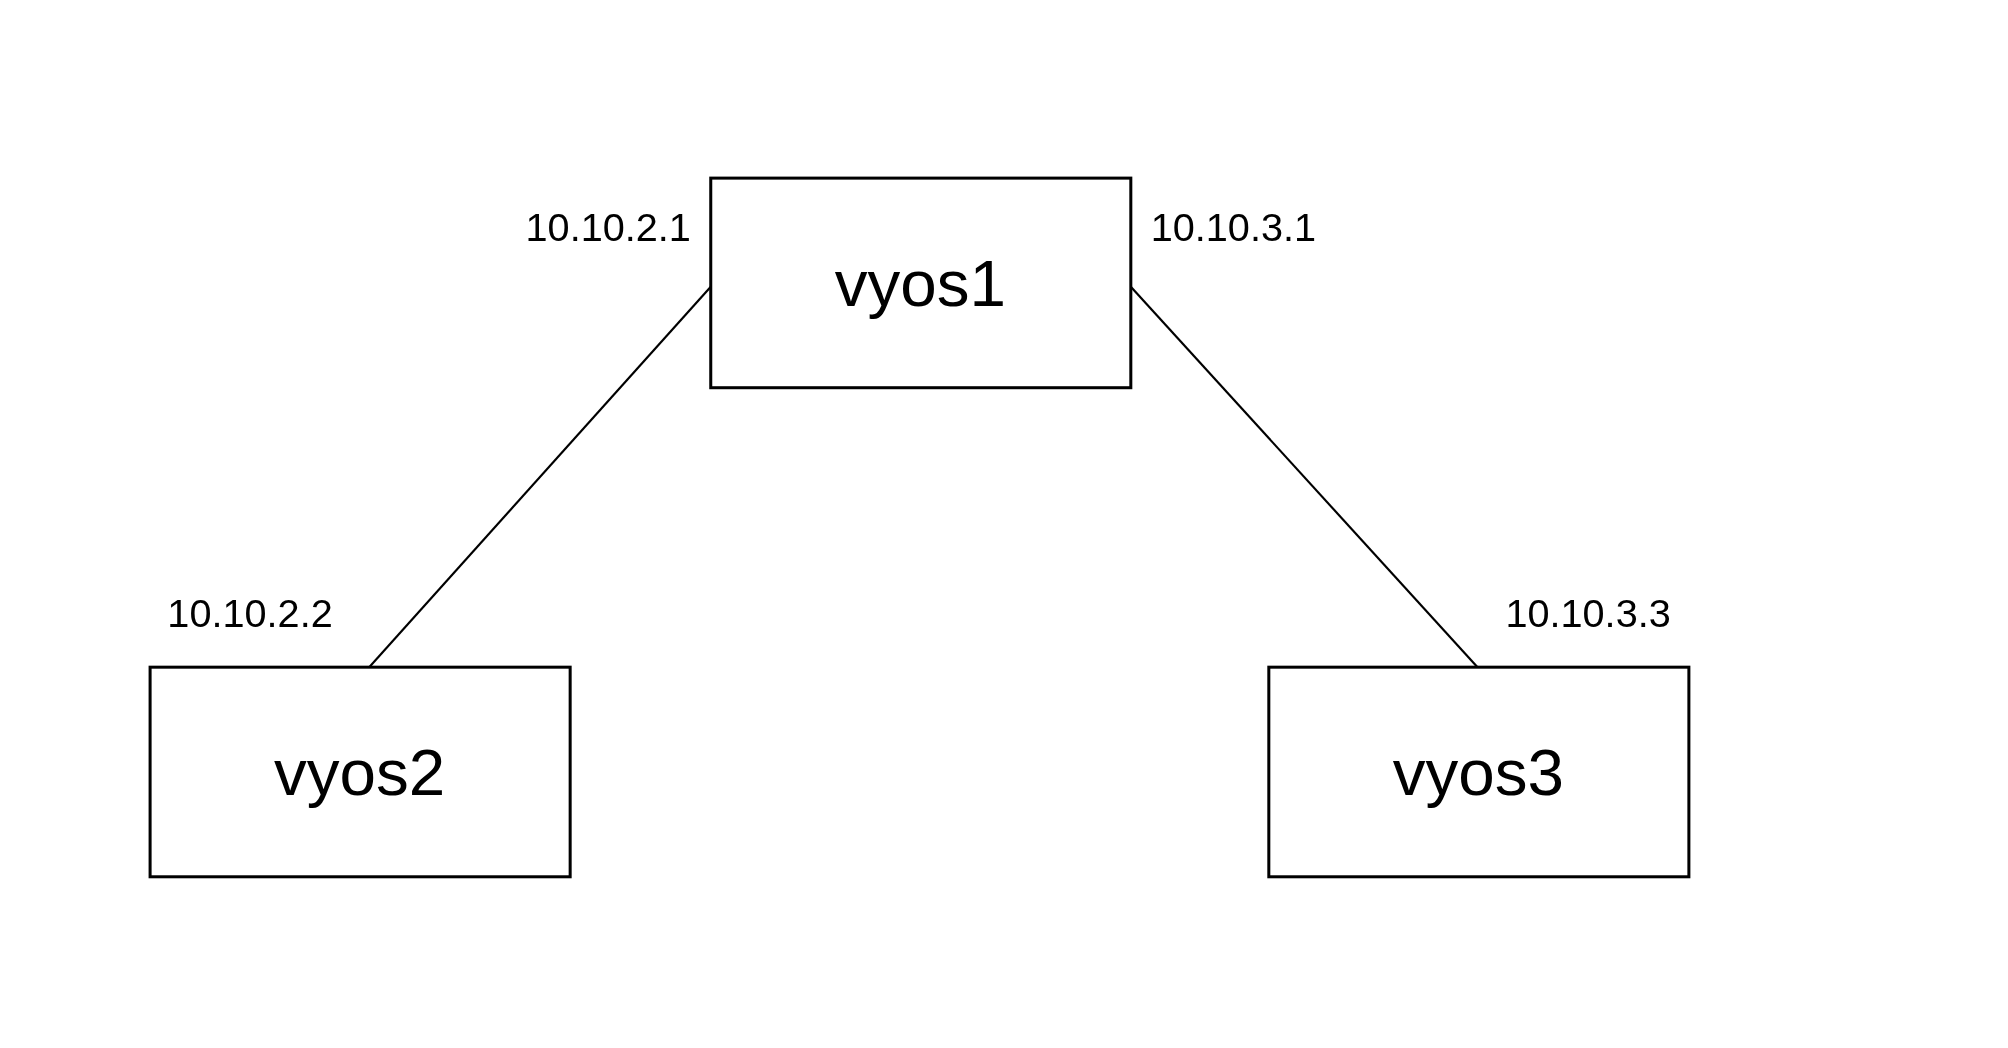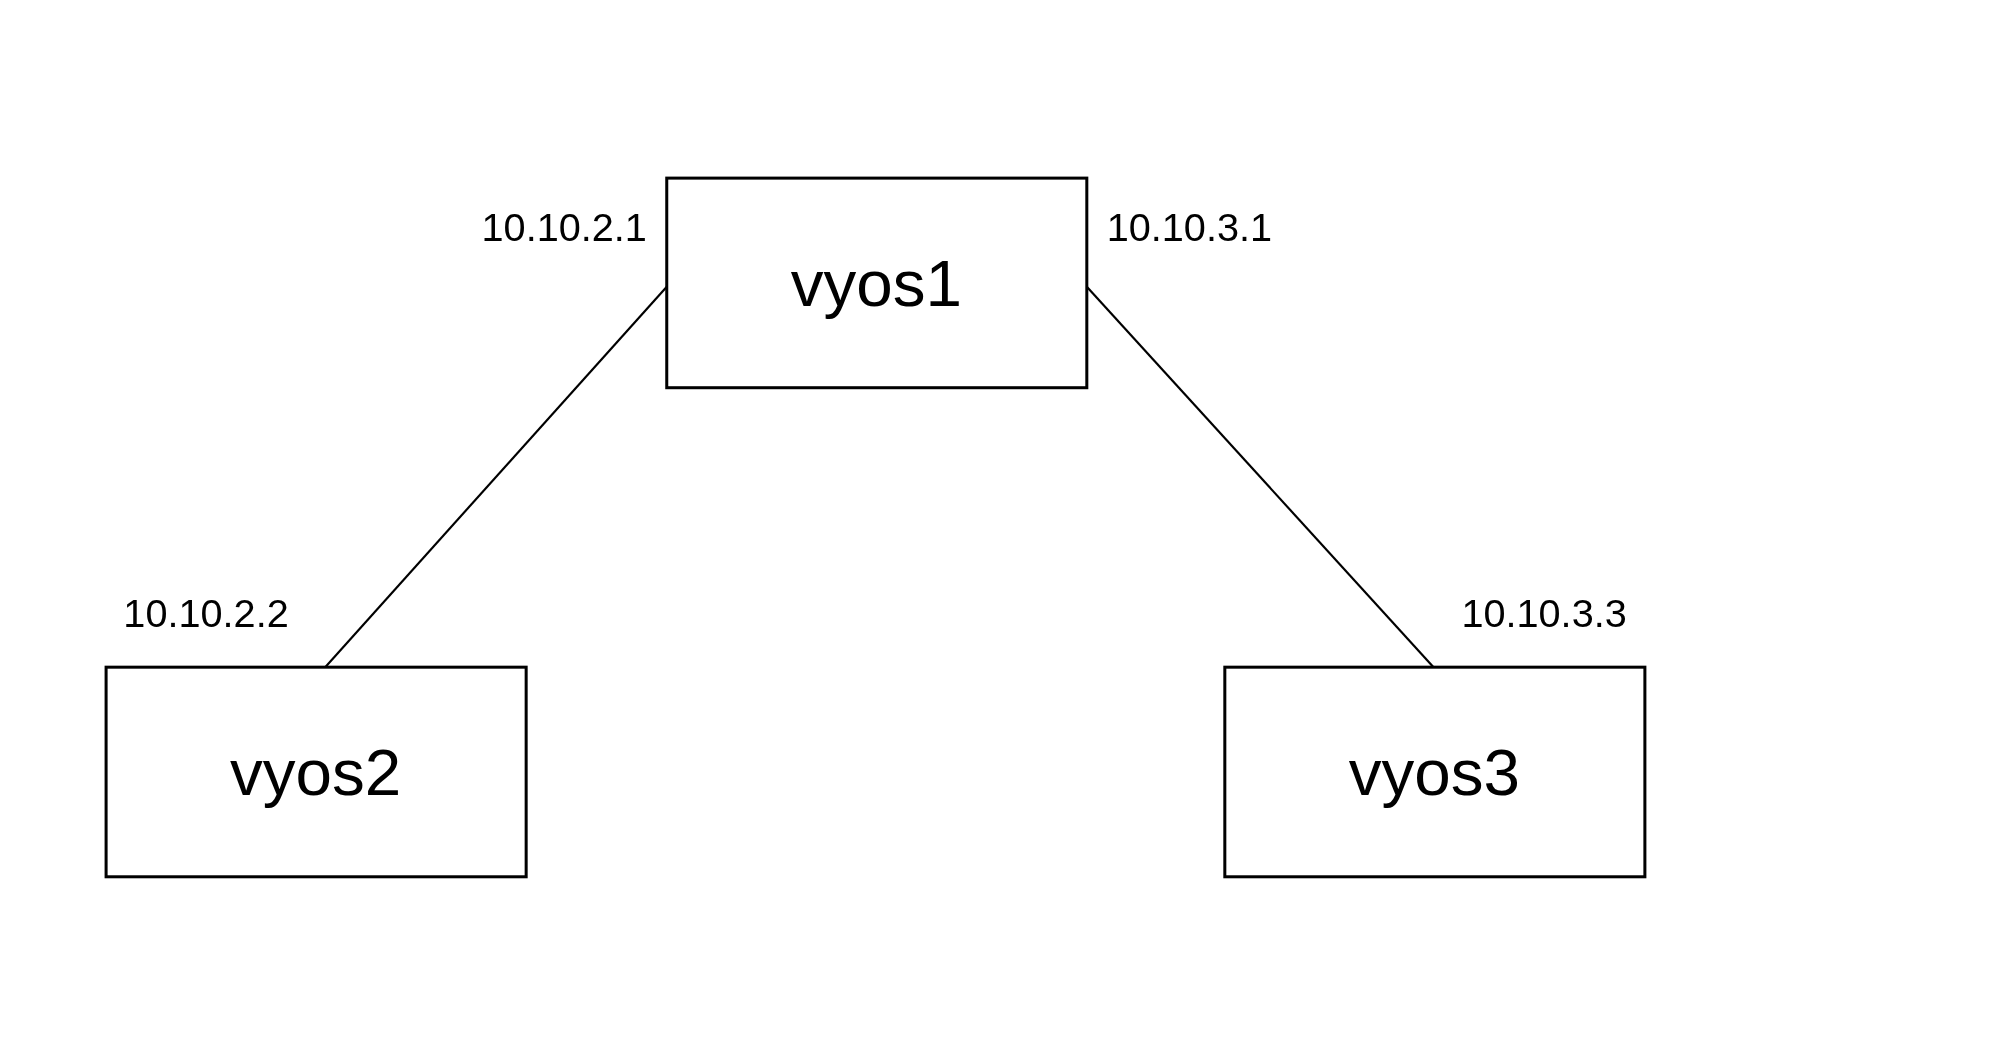--- a/index.html
+++ b/index.html
@@ -6,20 +6,21 @@
     margin: 0;
     padding: 0;
     background: #ffffff;
   }
   .canvas {
     position: relative;
     width: 1732px;
     height: 1048px;
     background: #ffffff;
     overflow: hidden;
+    padding-left: 44px;
   }
   .canvas svg {
     display: block;
     width: 100%;
     height: 100%;
   }
   .link {
     stroke: #000000;
     stroke-width: 2.5;
     fill: none;

